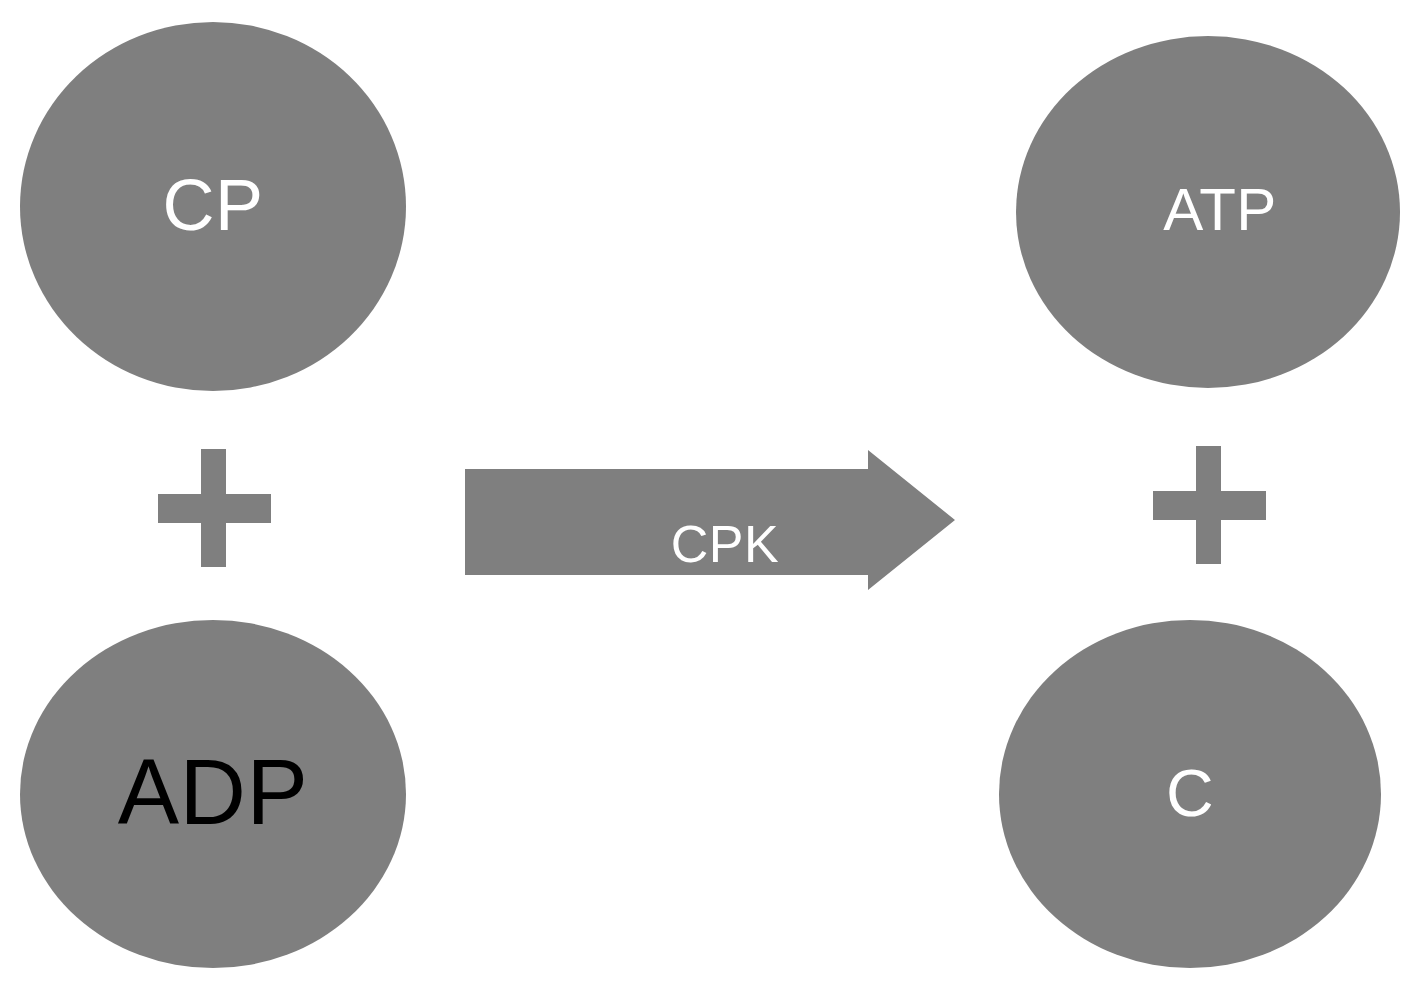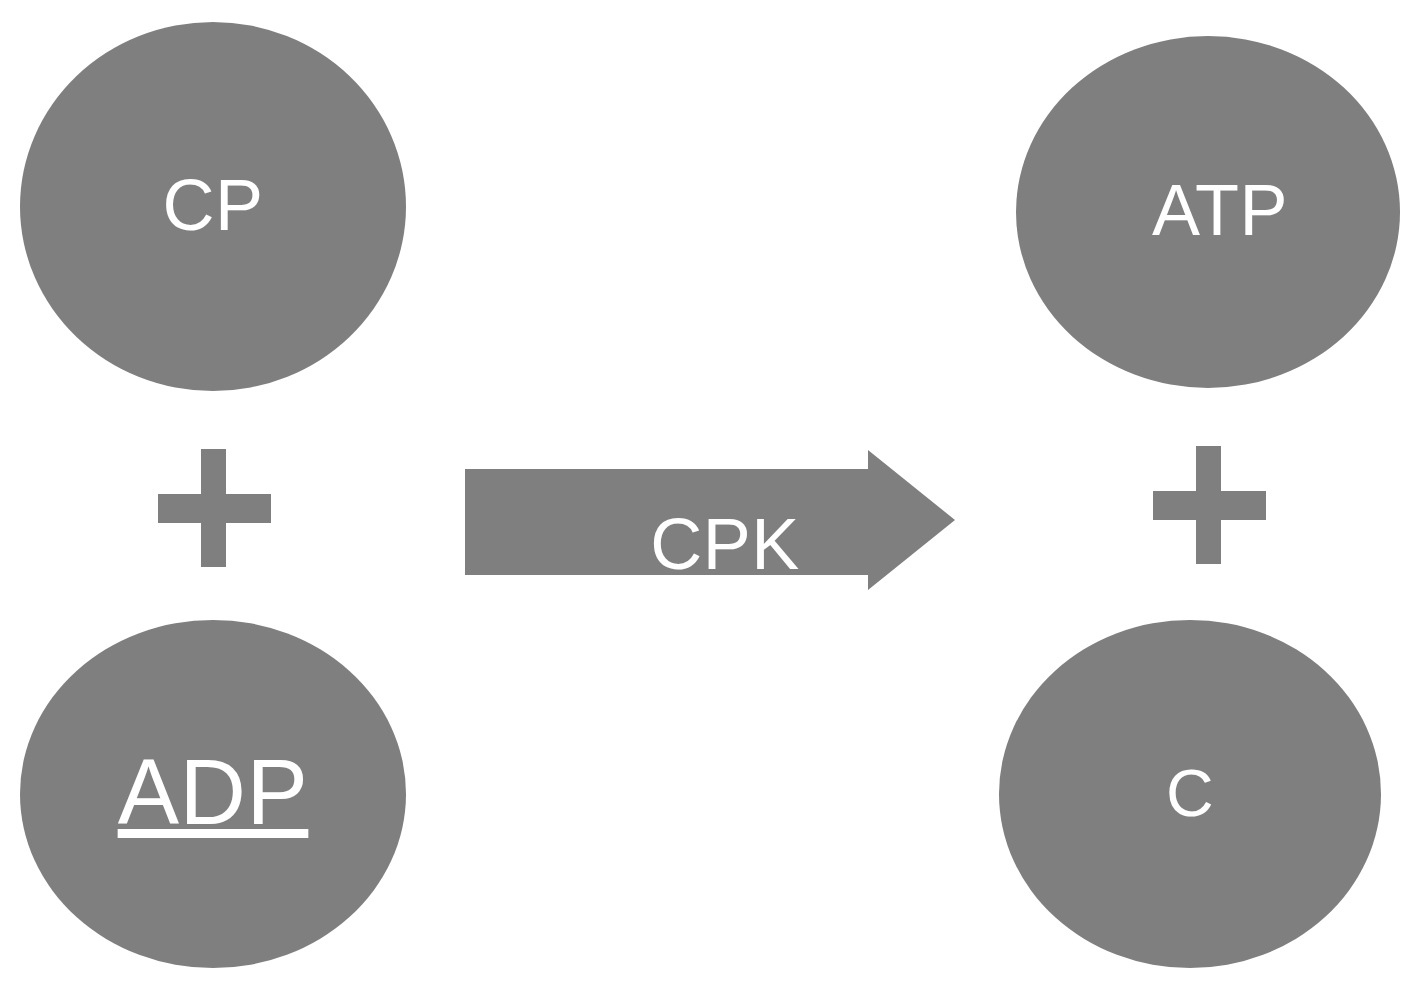--- a/index.html
+++ b/index.html
@@ -37,21 +37,21 @@
     white-space: nowrap;
   }
 
   #node-cp   { left: 20px;   top: 22px;  width: 386px; height: 369px; }
   #node-adp  { left: 20px;   top: 620px; width: 386px; height: 348px; }
   #node-atp  { left: 1016px; top: 36px;  width: 384px; height: 352px; }
   #node-c    { left: 999px;  top: 620px; width: 382px; height: 348px; }
 
   #node-cp  .node-label { font-size: 72px; transform: translateY(-2px); }
   #node-adp .node-label { font-size: 92px; transform: translateY(-2px); }
-  #node-atp .node-label { font-size: 72px; transform: translateY(-2px); margin-left: 24px; }
+  #node-atp .node-label { font-size: 60px; transform: translateY(-2px); margin-left: 24px; }
   #node-c   .node-label { font-size: 66px; transform: translateY(-1px); }
 
   
   .plus {
     position: absolute;
     width: 113px;
     height: 118px;
   }
   .plus .bar-h {
     position: absolute;
@@ -87,21 +87,21 @@
     position: absolute;
     left: 0;
     top: 0;
     width: 404px;
     height: 144px;
     display: flex;
     align-items: center;
     justify-content: center;
     color: #ffffff;
     font-family: "Liberation Sans", sans-serif;
-    font-size: 72px;
+    font-size: 52px;
     font-weight: 400;
     line-height: 1;
     letter-spacing: 0.5px;
     user-select: none;
     white-space: nowrap;
     transform: translate(59px, 24px);
   }
 </style>
 </head>
 <body>
@@ -111,21 +111,21 @@
   <div class="node" id="node-cp" style="background: rgb(127, 127, 127);">
     <span class="node-label" style="color: rgb(255, 255, 255);">CP</span>
   </div>
 
   <div class="plus" id="plus-left">
     <span class="bar-h" style="background: rgb(127, 127, 127);"></span>
     <span class="bar-v" style="background: rgb(127, 127, 127);"></span>
   </div>
 
   <div class="node" id="node-adp" style="background: rgb(127, 127, 127);">
-    <span class="node-label" style="color: #ffffff; text-decoration: underline;">ADP</span>
+    <span class="node-label" style="color: #000000;">ADP</span>
   </div>
 
   <div id="arrow">
     <svg viewBox="0 0 493 144" xmlns="http://www.w3.org/2000/svg">
       <polygon points="1,21 404,21 404,2 491,72 404,142 404,127 1,127" fill="#7f7f7f"></polygon>
     </svg>
     <span id="arrow-label" style="color: rgb(255, 255, 255);">CPK</span>
   </div>
 
   <div class="node" id="node-atp" style="background: rgb(127, 127, 127);">

